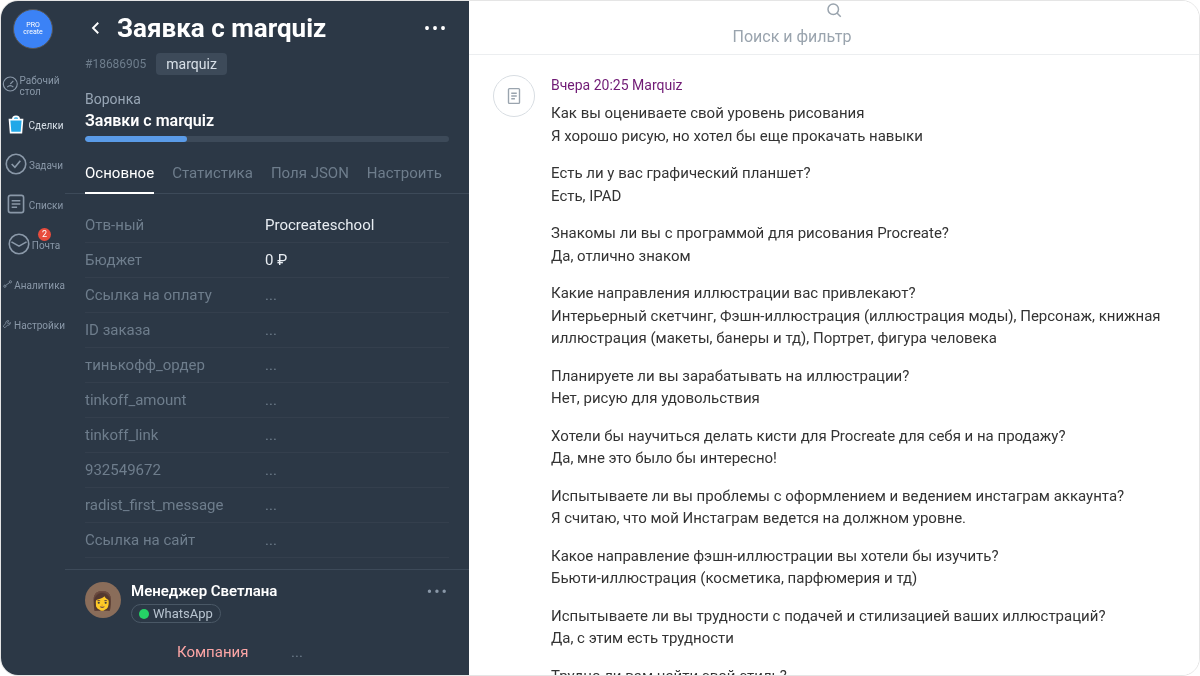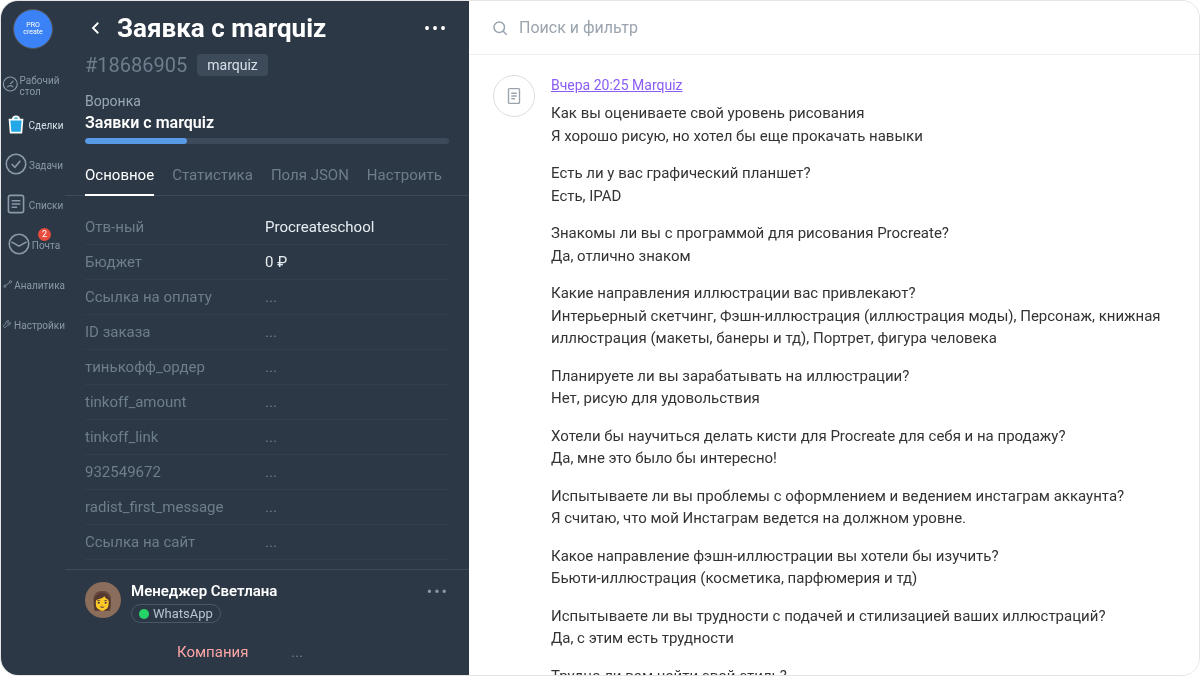--- a/index.html
+++ b/index.html
@@ -15,21 +15,21 @@
 .nav-item.active .nav-label { color:#d8e0e8; }
 .badge { position:absolute; top:5px; right:14px; background:#e84c3d; color:#fff; border-radius:8px; font-size:9px; padding:0 4px; min-width:13px; height:13px; line-height:13px; text-align:center; }
 .panel { width:404px; background:#2c3846; display:flex; flex-direction:column; color:#fff; overflow:hidden; }
 .panel-head { padding:12px 20px 0 20px; }
 .title-row { display:flex; align-items:center; gap:10px; }
 .back { width:22px; height:22px; cursor:pointer; display:flex; align-items:center; justify-content:center; }
 .back svg { stroke:#fff; stroke-width:2.5; fill:none; }
 .title { font-size:26px; font-weight:700; flex:1; }
 .more { width:26px; text-align:center; cursor:pointer; color:#fff; font-size:18px; letter-spacing:2px; }
 .id-row { display:flex; align-items:center; gap:10px; margin-top:10px; }
-.deal-id { color:#6e7d8c; font-size:20px; }
+.deal-id { color:#6e7d8c; font-size:12px; }
 .tag { background:#3d4a59; color:#d8e0e8; font-size:14px; padding:3px 10px; border-radius:4px;text-align:right; }
 .funnel-label { color:#98a6b5; font-size:14px; margin-top:16px; }
 .stage-name { color:#fff; font-size:16px; font-weight:600; margin-top:4px; }
 .progress { height:6px; background:#3d4a59; border-radius:3px; margin-top:6px; overflow:hidden; }
 .progress-fill { height:100%; width:28%; background:#5a9be8; border-radius:3px; }
 .tabs { display:flex; gap:18px; margin-top:22px; border-bottom:1px solid #3d4a59; padding:0 20px; }
 .tab { font-size:15px; color:#6e7d8c; padding:0 0 10px 0; cursor:pointer; }
 .tab.active { color:#fff; border-bottom:2px solid #fff; margin-bottom:-1px; }
 .fields { flex:1; overflow-y:auto; padding:14px 20px 0; }
 .field { display:flex; padding:8px 0; font-size:15px; }
@@ -41,30 +41,30 @@
 .avatar { width:36px; height:36px; border-radius:50%; background:#8a6d5a; flex-shrink:0; overflow:hidden; display:flex; align-items:center; justify-content:center; font-size:18px; }
 .contact-info { flex:1; }
 .contact-name { font-weight:600; font-size:15px; }
 .wa-chip { display:inline-flex; align-items:center; gap:4px; border:1px solid #4a5866; border-radius:10px; padding:1px 7px; font-size:13px; color:#b8c4d0; margin-top:4px; }
 .wa-dot { width:10px; height:10px; border-radius:50%; background:#25d366; display:inline-block; }
 .contact-more { color:#8a98a8; cursor:pointer; font-size:16px; letter-spacing:2px; }
 .company-row { padding:8px 20px 14px 66px; display:flex; font-size:15px; }
 .company-label { color:#fca5a5; width:114px;margin-left:46px; }
 .company-val { color:#6e7d8c; }
 .main { flex:1; display:flex; flex-direction:column; background:#fff; }
-.search-bar { height:54px; display:flex; align-items:center; padding:0 22px; gap:10px; border-bottom:1px solid #eceef0; }
+.search-bar { height:54px; display:flex; align-items:center; padding:0 22px; border-bottom:1px solid #eceef0;flex-direction:column; }
 .search-bar svg { stroke:#9aa4ae; fill:none; stroke-width:2; }
 .search-input { border:none; outline:none; font-size:16px; color:#444; flex:1; }
 .search-input::placeholder { color:#9aa4ae; }
 .feed { flex:1; overflow-y:auto; padding:20px 24px; }
 .msg { display:flex; gap:16px; }
 .msg-icon { width:42px; height:42px; border-radius:50%; border:1px solid #d8dde2; display:flex; align-items:center; justify-content:center; flex-shrink:0; }
 .msg-icon svg { stroke:#9aa4ae; fill:none; stroke-width:1.5; }
 .msg-body { flex:1; font-size:15px; color:#333; line-height:1.5; }
-.msg-meta { color:#8b5cf6; font-size:14px; margin-bottom:6px;text-decoration:underline; }
+.msg-meta { color:#701a75; font-size:14px; margin-bottom:6px; }
 .qa { margin-bottom:15px; }
 .qa .q { color:#333; }
 .qa .a { color:#333; }
 </style>
 </head>
 <body>
 
 <div class="app">
   <div class="navrail">
     <div class="logo">PRO<br>create</div>

